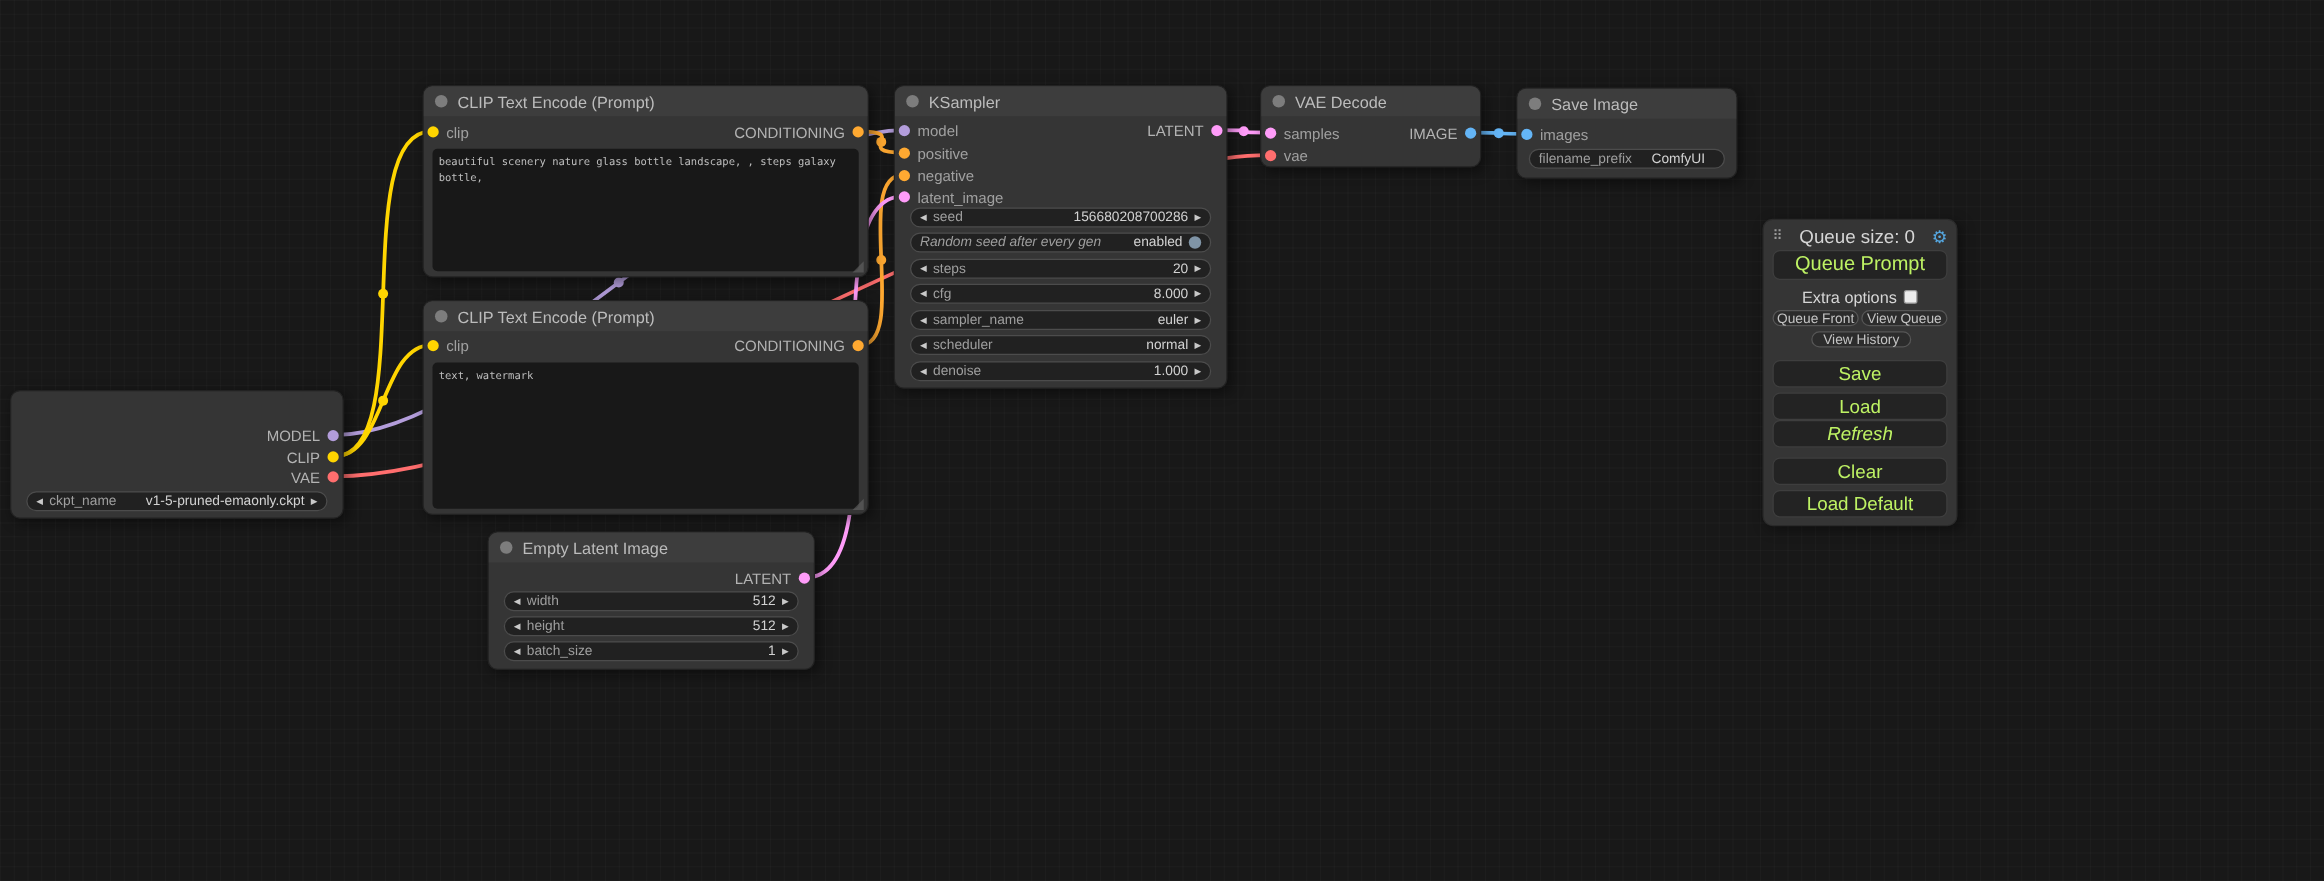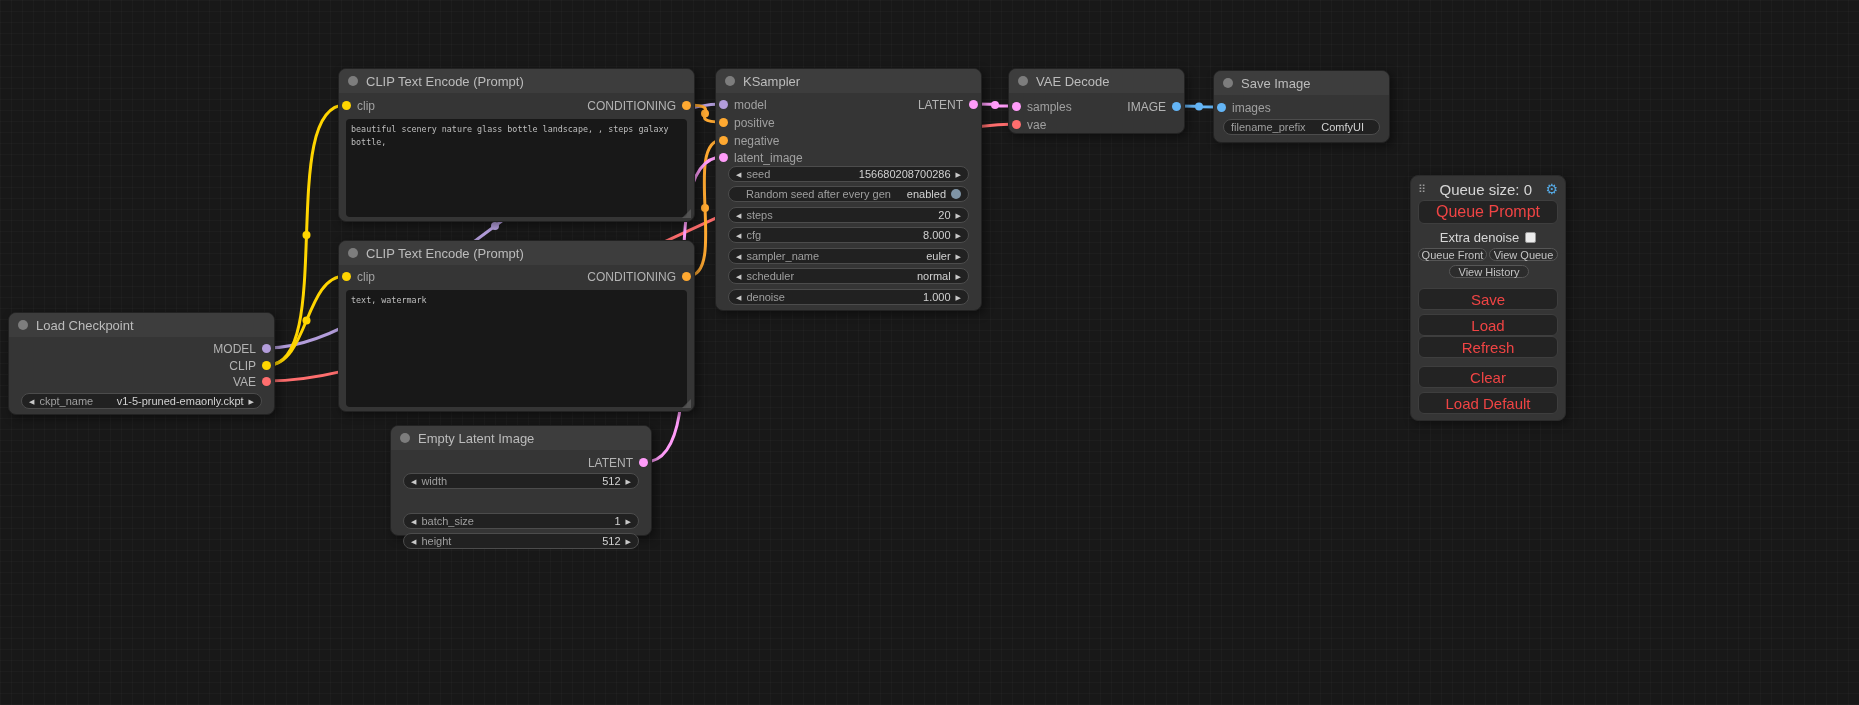--- a/index.html
+++ b/index.html
@@ -58,21 +58,21 @@
     position:absolute;left:1410px;top:175px;width:156px;height:246px;
     background:#353535;border:1px solid #2a2a2a;border-radius:8px;
     box-shadow:3px 3px 10px rgba(0,0,0,.4);box-sizing:border-box;
   }
   .menu-header{position:absolute;top:5px;left:7px;right:7px;height:16px;display:flex;align-items:center;}
   .drag-handle{color:#9a9a9a;font-size:11px;line-height:1;}
   .queue-size{flex:1;text-align:center;color:#d6d6d6;font-size:15px;}
   .gear{color:#55a8e2;font-size:14px;line-height:1;}
   .btn{
     position:absolute;left:7px;right:7px;background:#232323;border:1px solid #3e3e3e;
-    border-radius:6px;color:#ef4444;display:flex;align-items:center;justify-content:center;
+    border-radius:6px;color:#bef264;display:flex;align-items:center;justify-content:center;
     box-sizing:border-box;
   }
   .btn.queue{top:24px;height:24px;font-size:16px;}
   .btn.big{height:22px;font-size:15px;}
   .extra-row{position:absolute;top:54px;left:0;right:0;height:14px;display:flex;align-items:center;justify-content:center;gap:6px;color:#d6d6d6;font-size:13px;}
   .checkbox{width:11px;height:11px;background:#ececec;border:1px solid #9a9a9a;border-radius:2px;box-sizing:border-box;}
   .small-btn{
     position:absolute;height:13px;background:#2c2c2c;border:1px solid #565656;border-radius:7px;
     color:#c4c4c4;font-size:11px;display:flex;align-items:center;justify-content:center;box-sizing:border-box;
   }
@@ -101,24 +101,20 @@
       <circle cx="641.5" cy="252.5" r="4" fill="#ff6e6e"></circle>
       <circle cx="705" cy="113.5" r="4" fill="#ffa931"></circle>
       <circle cx="705" cy="208" r="4" fill="#ffa931"></circle>
       <circle cx="683.5" cy="309.5" r="4" fill="#ff9cf9"></circle>
       <circle cx="995" cy="105" r="4" fill="#ff9cf9"></circle>
       <circle cx="1199" cy="106.5" r="4" fill="#64b5f6"></circle>
     </g>
   </svg>
 
   <div class="node" style="left:8px;top:312px;width:267px;height:103px;">
-    <div class="node-title">
-      <span class="title-dot"></span>
-      <span>Load Checkpoint</span>
-    </div>
     <div class="slot out" style="top:29px;">
       <span>MODEL</span>
       <span class="dot" style="background: rgb(179, 157, 219);"></span>
     </div>
     <div class="slot out" style="top:46px;">
       <span>CLIP</span>
       <span class="dot" style="background: rgb(255, 213, 0);"></span>
     </div>
     <div class="slot out" style="top:62px;">
       <span>VAE</span>
@@ -174,21 +170,21 @@
     <div class="slot out" style="top:30px;">
       <span>LATENT</span>
       <span class="dot" style="background: rgb(255, 156, 249);"></span>
     </div>
     <div class="widget" style="top:47px;">
       <span class="arrow">◀</span>
       <span class="wname">width</span>
       <span class="wvalue">512</span>
       <span class="arrow">▶</span>
     </div>
-    <div class="widget" style="top:67px;margin-top:40px;">
+    <div class="widget" style="top:67px;">
       <span class="arrow">◀</span>
       <span class="wname">height</span>
       <span class="wvalue">512</span>
       <span class="arrow">▶</span>
     </div>
     <div class="widget" style="top:87px;">
       <span class="arrow">◀</span>
       <span class="wname">batch_size</span>
       <span class="wvalue">1</span>
       <span class="arrow">▶</span>
@@ -220,21 +216,21 @@
       <span class="dot" style="background: rgb(255, 156, 249);"></span>
       <span>latent_image</span>
     </div>
     <div class="widget" style="top:97px;">
       <span class="arrow">◀</span>
       <span class="wname">seed</span>
       <span class="wvalue">156680208700286</span>
       <span class="arrow">▶</span>
     </div>
     <div class="widget" style="top:117px;">
-      <span class="wname" style="margin-left:10px;">Random seed after every gen</span>
+      <span class="wname" style="font-style:italic;">Random seed after every gen</span>
       <span class="wvalue">enabled</span>
       <span class="toggle-dot" style="background: rgb(127, 148, 166);"></span>
     </div>
     <div class="widget" style="top:138px;">
       <span class="arrow">◀</span>
       <span class="wname">steps</span>
       <span class="wvalue">20</span>
       <span class="arrow">▶</span>
     </div>
     <div class="widget" style="top:158px;">
@@ -298,26 +294,26 @@
   </div>
 
   <div class="menu">
     <div class="menu-header">
       <span class="drag-handle">⠿</span>
       <span class="queue-size">Queue size: 0</span>
       <span class="gear">⚙</span>
     </div>
     <div class="btn queue">Queue Prompt</div>
     <div class="extra-row">
-      <span>Extra denoise</span>
+      <span>Extra options</span>
       <span class="checkbox"></span>
     </div>
     <div class="small-btn" style="top:72px;left:7px;width:69px;">Queue Front</div>
     <div class="small-btn" style="top:72px;right:7px;width:69px;">View Queue</div>
     <div class="small-btn" style="top:89px;left:38px;width:80px;">View History</div>
     <div class="btn big" style="top:112px;">Save</div>
     <div class="btn big" style="top:138px;">Load</div>
-    <div class="btn big" style="top:160px;">Refresh</div>
+    <div class="btn big" style="top:160px;font-style:italic;">Refresh</div>
     <div class="btn big" style="top:190px;">Clear</div>
     <div class="btn big" style="top:216px;">Load Default</div>
   </div>
 
 </div>
 
 </body></html>

